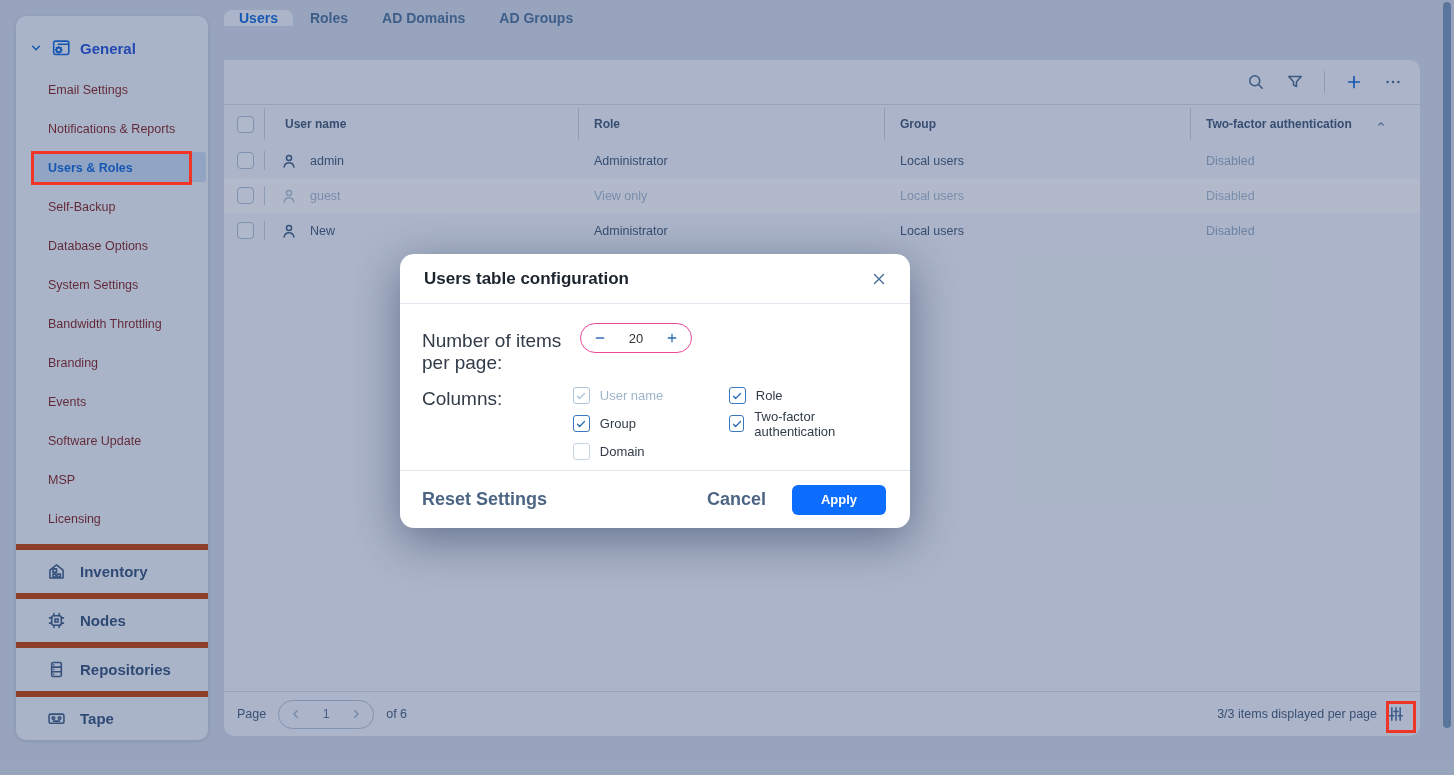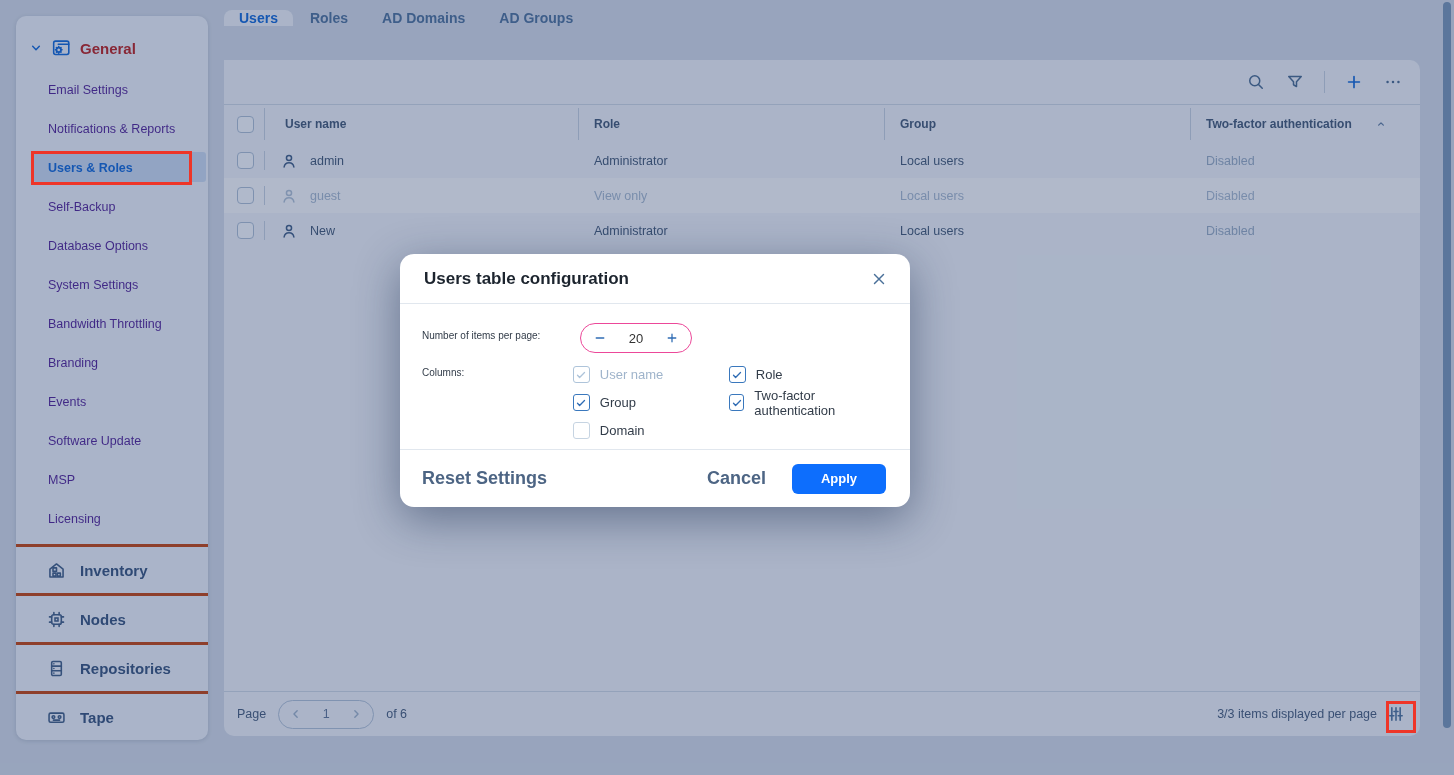--- a/index.html
+++ b/index.html
@@ -4,34 +4,34 @@
 <style>
   * { margin:0; padding:0; box-sizing:border-box; }
   html,body { width:1454px; height:775px; }
   body { font-family:"Liberation Sans", sans-serif; }
 
   .root { position:relative; width:1454px; height:775px; background:#d2dae8; overflow:hidden; }
 
   
   .sidebar { position:absolute; left:16px; top:16px; width:192px; height:724px;
              background:#edf2fa; border-radius:10px; box-shadow:0 1px 4px rgba(40,60,90,.18); }
-  .general-header { display:flex; align-items:center; height:54px; padding:10px 0 0 12px; color:#b91c1c; }
+  .general-header { display:flex; align-items:center; height:54px; padding:10px 0 0 12px; color:#1d4ed8; }
   .general-header .chev { width:16px; height:16px; color:#0b64d8; }
   .general-header .gicon { width:22px; height:22px; margin-left:6px; color:#0b64d8; }
   .general-header .glabel { margin-left:8px; font-size:15px; font-weight:700; }
   .side-items { list-style:none; }
   .side-item { position:relative; height:39px; display:flex; align-items:center;
-               padding-left:32px; font-size:12.5px; color:#4c1d95; cursor:pointer; }
+               padding-left:32px; font-size:12.5px; color:#7f1d1d; cursor:pointer; }
   .side-item.selected { color:#0b64d8; font-weight:700; }
   .side-item.selected .hl { position:absolute; left:17px; right:2px; top:4px; bottom:5px;
                background:#c9daf2; border-radius:3px; z-index:0; }
   .side-item span.txt { position:relative; z-index:1; }
   .side-sections { margin-top:6px; }
   .side-section { display:flex; align-items:center; height:49px; padding-left:30px; gap:13px;
-                  border-top:3px solid #c2410c; color:#32507b; font-size:15px; font-weight:700; cursor:pointer; }
+                  border-top:6px solid #c2410c; color:#32507b; font-size:15px; font-weight:700; cursor:pointer; }
   .side-section svg { width:21px; height:21px; color:#3c5b85; }
 
   
   .tabs { position:absolute; left:224px; top:10px; height:38px; display:flex; align-items:flex-start; }
   .tab { display:flex; align-items:center; padding:0 17px; font-size:14px; font-weight:700;
          color:#4a6f9b; cursor:pointer; }
   .tab.active { background:#eef2f9; border-radius:8px 8px 0 0; color:#0b64d8; padding:0 15px; }
 
   
   .panel { position:absolute; left:224px; top:60px; width:1196px; height:676px;
@@ -83,21 +83,21 @@
 
   
   .modal { position:absolute; left:400px; top:254px; width:510px; z-index:30; background:#fff;
            border-radius:14px; box-shadow:0 12px 45px rgba(15,35,70,.45); }
   .modal-header { position:relative; height:50px; display:flex; align-items:center;
                   padding:0 24px; border-bottom:1px solid #e1e7ee; }
   .modal-title { font-size:17px; font-weight:700; color:#1c242e; }
   .modal-close { position:absolute; right:22px; top:16px; width:18px; height:18px; color:#4a7099; cursor:pointer; }
   .modal-body { padding:19px 24px 10px 22px; }
   .form-row { display:flex; align-items:flex-start; }
-  .form-label { width:158px; font-size:10px; color:#323c49; padding-top:7px; }
+  .form-label { width:158px; font-size:19px; color:#323c49; padding-top:7px; }
   .stepper { display:flex; align-items:center; justify-content:space-between; width:112px; height:30px;
              border:1px solid #ec4899; border-radius:16px; padding:0 12px; background:#fff; }
   .stepper .sbtn { width:14px; height:14px; color:#2f6cb4; cursor:pointer; }
   .stepper .sval { font-size:13px; color:#333; }
   .columns-row { margin-top:13px; }
   .cbgrid { display:grid; grid-template-columns:156px auto; row-gap:11px; }
   .cbitem { display:flex; align-items:center; gap:10px; height:17px; font-size:13px; color:#323c49; cursor:pointer; }
   .cbbox { width:17px; height:17px; border:1.5px solid #3a78bd; border-radius:3px; background:#fff;
            display:flex; align-items:center; justify-content:center; }
   .cbbox svg { width:12px; height:12px; color:#2f6cb4; }

